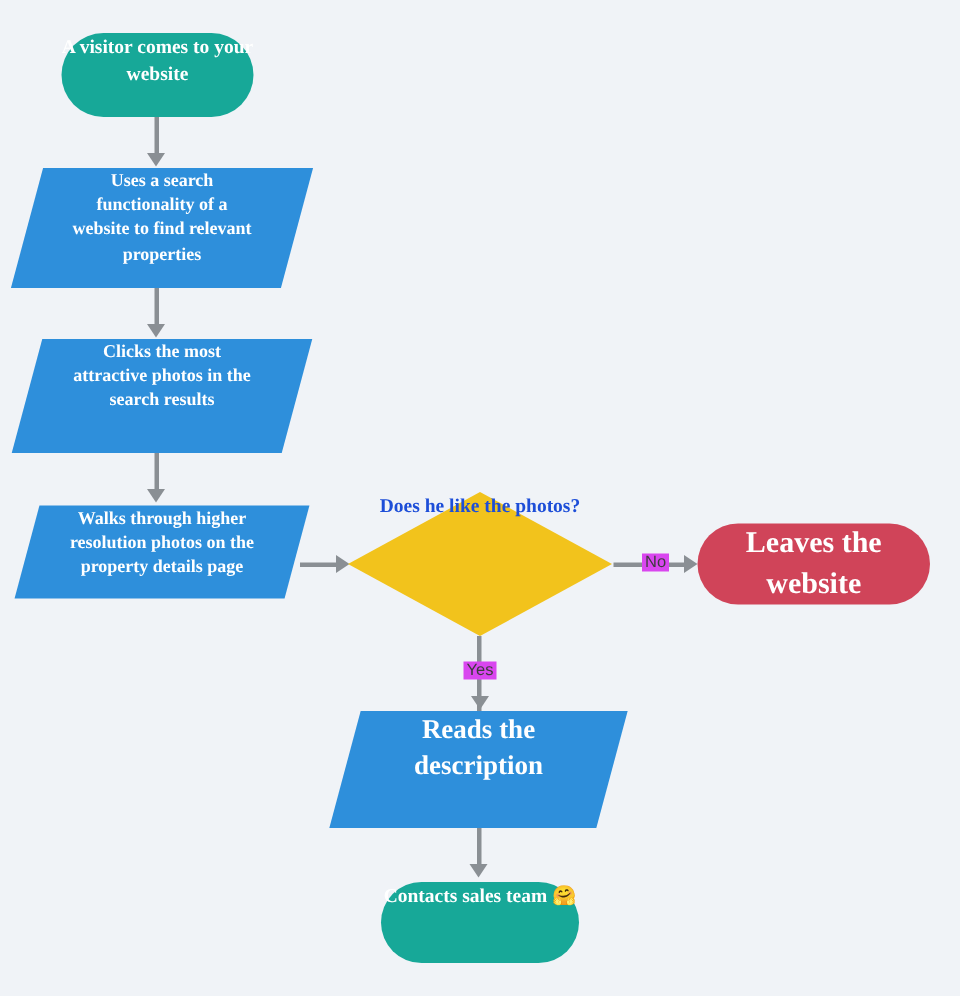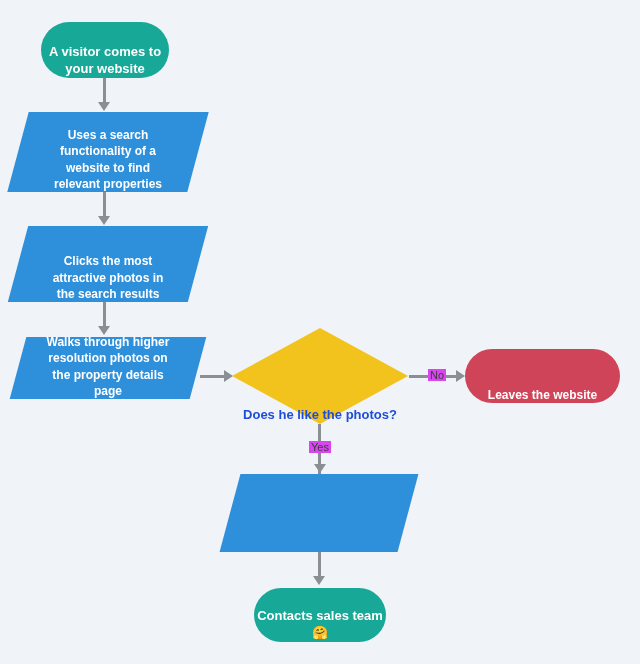--- a/index.html
+++ b/index.html
@@ -20,27 +20,28 @@
     left: 0;
     top: 0;
     width: 640px;
     height: 664px;
   }
 
   .node {
     position: absolute;
     box-sizing: border-box;
     display: flex;
-    align-items: flex-end;
+    align-items: flex-start;
     justify-content: center;
     text-align: center;
     color: #ffffff;
     font-weight: bold;
     line-height: 1.35;
     user-select: none;
+    font-family: Liberation Serif, serif;
   }
 
   
   .terminator {
     border-radius: 999px;
   }
   .term-green { background: #17a898; }
   .term-red   { background: #d04459; }
 
   
@@ -113,21 +114,21 @@
     color: #3c3c3c;
     font-size: 11px;
     font-family: "Liberation Sans", sans-serif;
     background: #d946ef;
     padding: 0 2px;
     white-space: nowrap;
   }
 
   .fs-13 { font-size: 13px; }
   .fs-12 { font-size: 12px; }
-  .fs-14 { font-size: 12px; }
+  .fs-14 { font-size: 20px; }
   .fs-18 { font-size: 18px; }
 </style>
 </head>
 <body>
 
 <div id="canvas">
 
   <div class="node terminator term-green fs-13" style="left:41px; top:22px; width:128px; height:56px;">
     <span>A visitor comes to your website</span>
   </div>
@@ -171,20 +172,21 @@
   <div class="node terminator term-red fs-14" style="left:465px; top:349px; width:155px; height:54px;">
     <span>Leaves the website</span>
   </div>
 
   <div class="conn conn-v" style="left:318px; top:424px; height:52px;"></div>
   <div class="edge-label" style="left:309px; top:441px;">Yes</div>
   <div class="arrowhead down" style="left:314px; top:464px;"></div>
 
   <div class="node parallelogram fs-18" style="left:230px; top:474px; width:178px; height:78px;">
     <span class="skewbox"></span>
+    <span class="ptext">Reads the description</span>
   </div>
 
   <div class="conn conn-v" style="left:318px; top:552px; height:26px;"></div>
   <div class="arrowhead down" style="left:313px; top:576px;"></div>
 
   <div class="node terminator term-green fs-13" style="left:254px; top:588px; width:132px; height:54px;">
     <span>Contacts sales team 🤗</span>
   </div>
 
 </div>

